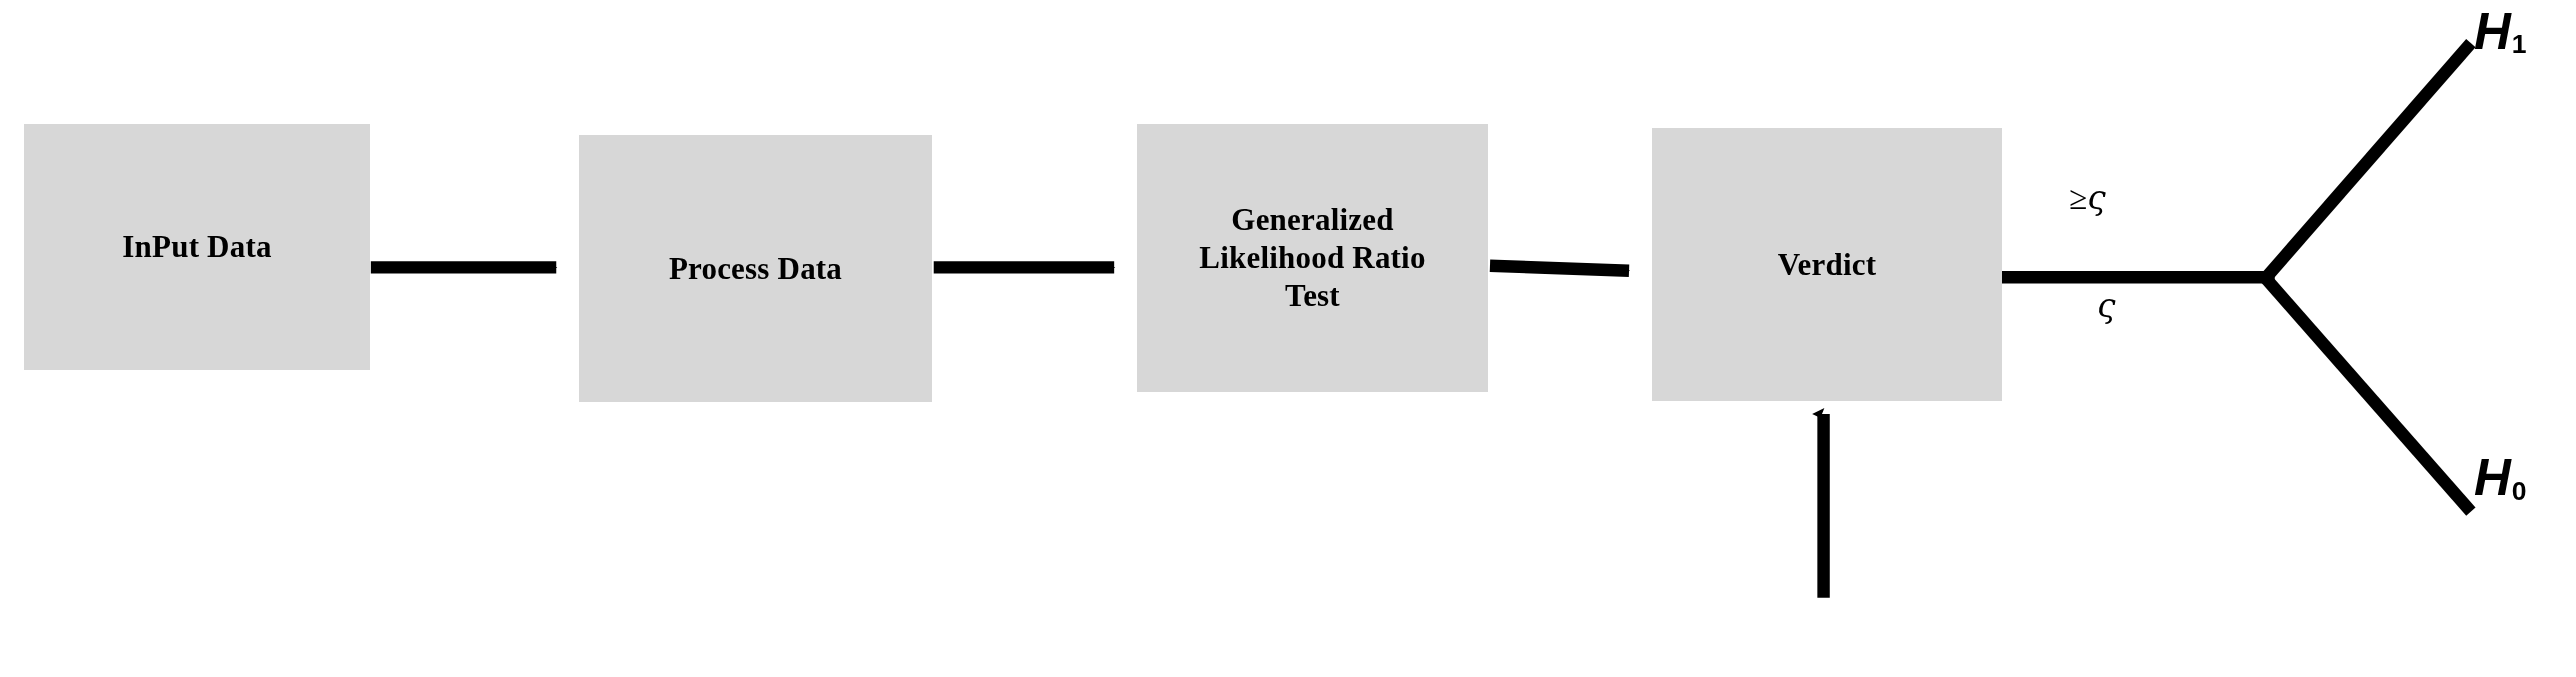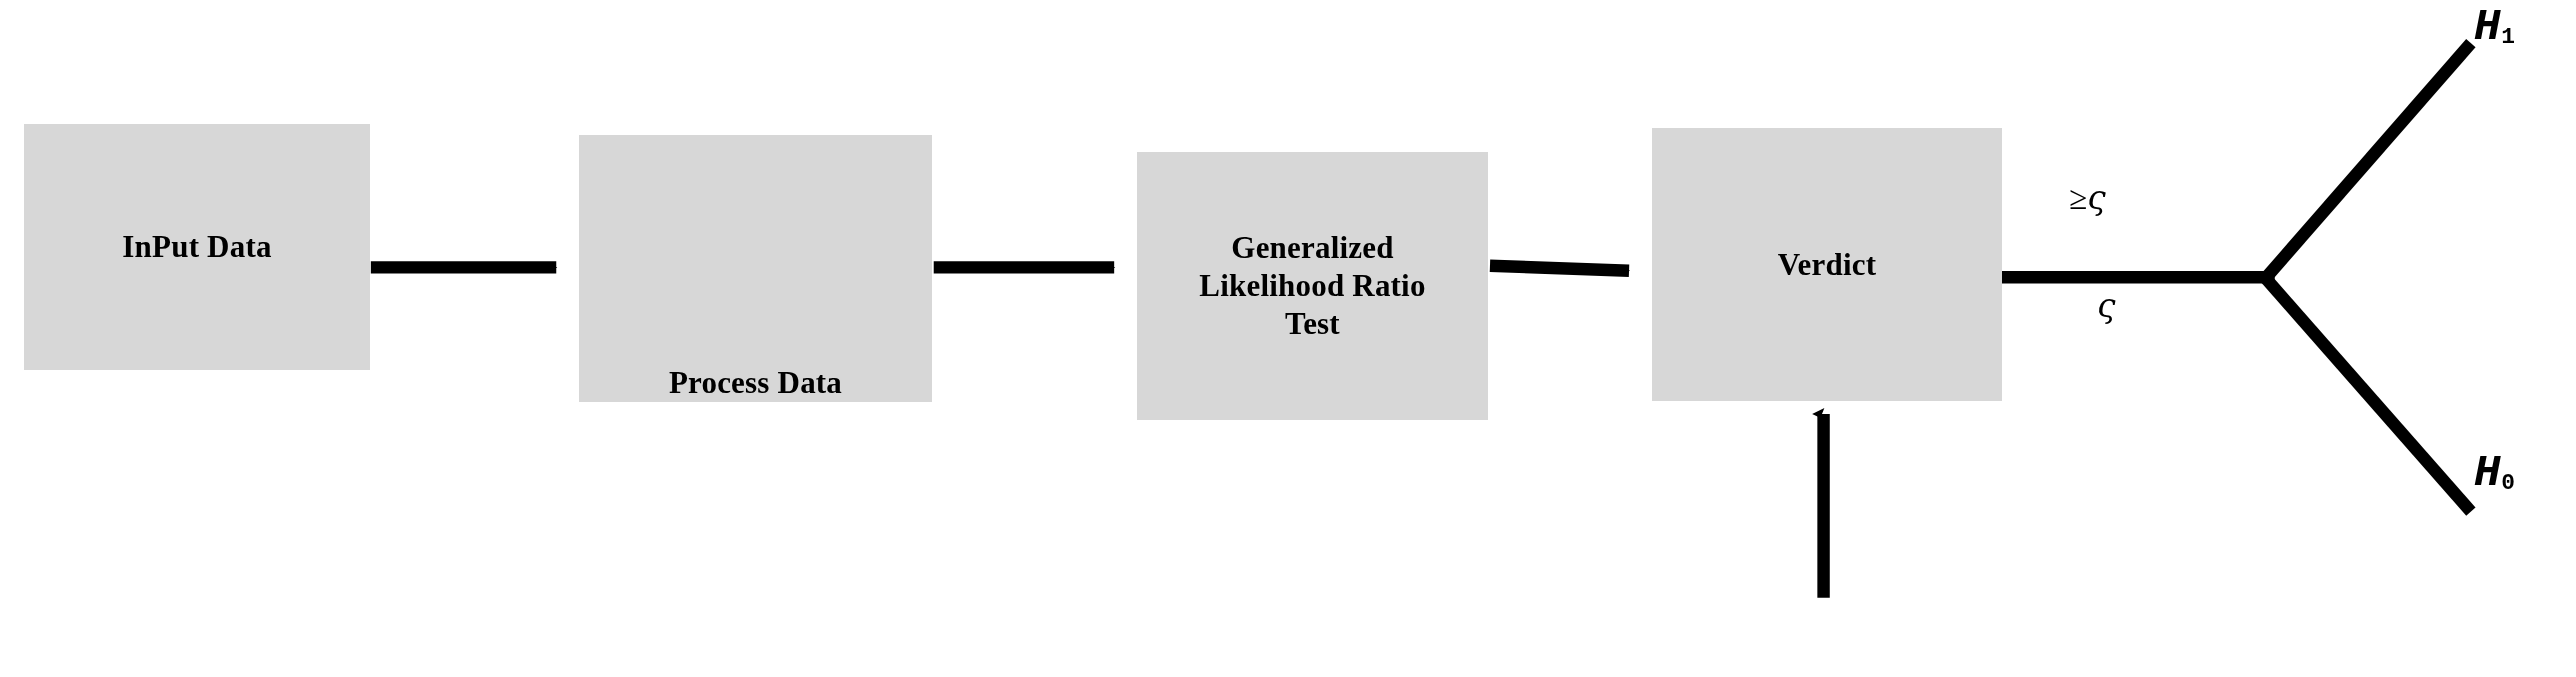--- a/index.html
+++ b/index.html
@@ -53,24 +53,24 @@
   }
   .branch-label {
     font-size: 33px;
     font-weight: normal;
   }
   .branch-label .sym {
     font-style: italic;
     font-family: "DejaVu Serif", "Liberation Serif", serif;
   }
   .hyp-label {
-    font-size: 44px;
+    font-size: 51px;
     font-style: italic;
     font-weight: bold;
-    font-family: Liberation Mono, monospace;
+    font-family: Liberation Sans, sans-serif;
   }
   .hyp-label sub {
     font-size: 0.52em;
     font-style: normal;
     font-weight: bold;
     vertical-align: -0.18em;
     margin-left: 0.8px;
   }
   .threshold-label {
     font-size: 30px;
@@ -126,25 +126,25 @@
 
     <g>
       <line x1="2737" y1="336" x2="2985" y2="618" stroke="#000000" stroke-width="15" stroke-linecap="butt"></line>
     </g>
   </svg>
 
   <div class="proc-box" style="left:24px; top:124px; width:346px; height:246px;">
     <span class="proc-label">InPut Data</span>
   </div>
 
-  <div class="proc-box" style="left:579px; top:135px; width:353px; height:267px;align-items:flex-end;">
+  <div class="proc-box" style="left:579px; top:135px; width:353px; height:267px;">
     <span class="proc-label">Process Data</span>
   </div>
 
-  <div class="proc-box" style="left:1137px; top:152px; width:351px; height:268px;">
+  <div class="proc-box" style="left:1137px; top:124px; width:351px; height:268px;">
     <span class="proc-label">Generalized
 Likelihood Ratio
 Test</span>
   </div>
 
   <div class="proc-box" style="left:1652px; top:128px; width:350px; height:273px;justify-content:center;">
     <span class="proc-label">Verdict</span>
   </div>
 
   <div class="float-label branch-label" style="left:2069px; top:178px;">

